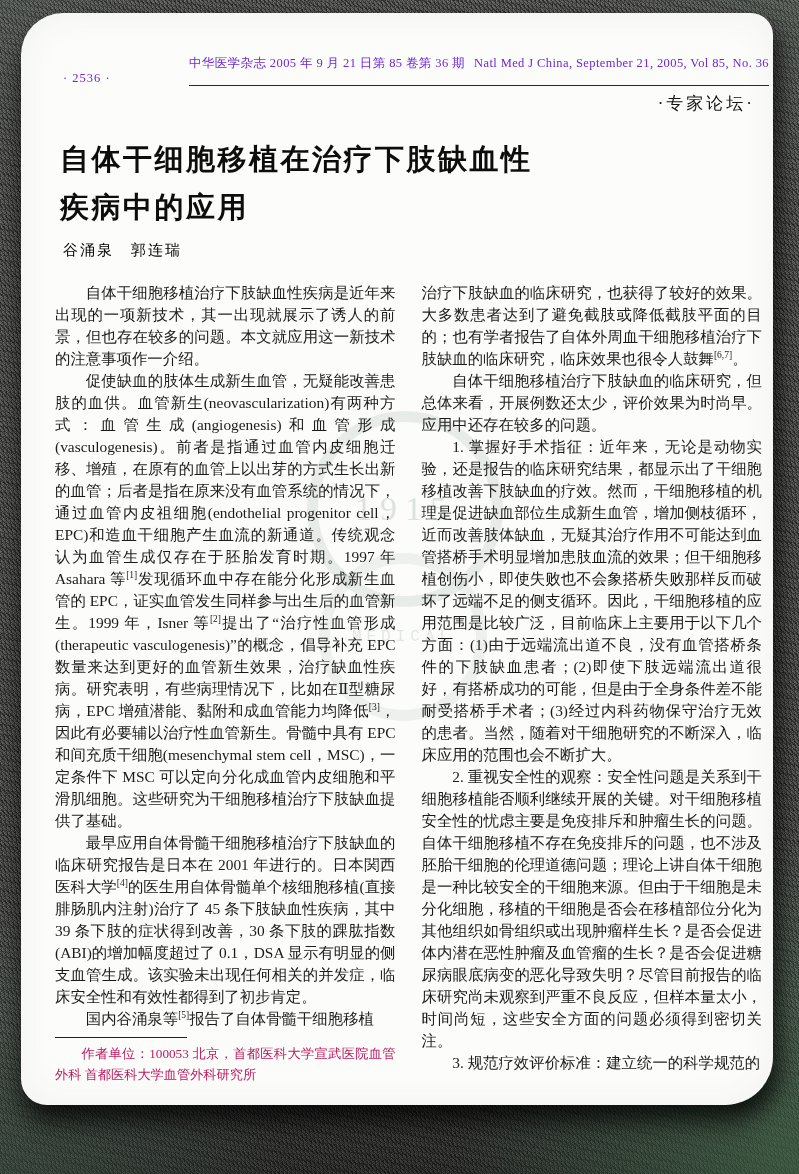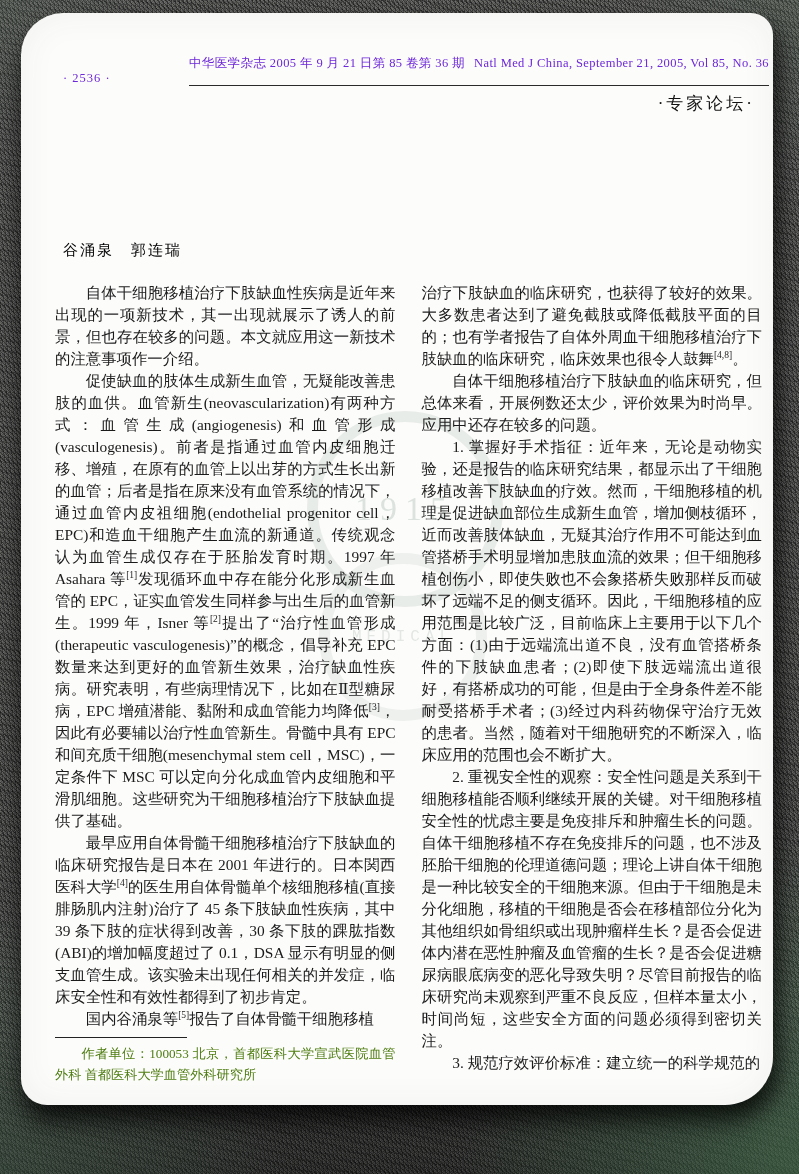--- a/index.html
+++ b/index.html
@@ -74,21 +74,21 @@
   .col{width:342px;font-size:15.4px;line-height:22px;text-align:justify;}
   .col p.para{margin:0;text-indent:2em;}
   .col p.para.noindent{text-indent:0;}
   .col sup{font-size:9.5px;line-height:0;vertical-align:super;letter-spacing:0;}
   .footnote-rule{
     border:none;border-top:1.5px solid #222;width:132px;
     margin:7px 0 5px 0;
   }
   .footnote{
     margin:0;font-size:13.2px;line-height:21px;text-indent:2em;
-    text-align:justify;color:#4d7c0f;
+    text-align:justify;color:#be185d;
   }
 </style>
 </head>
 <body>
 
 <div class="scan">
   <div class="frame-noise"></div>
 
   <div class="sheet">
 
@@ -101,37 +101,41 @@
 
     <header class="page-header">
       <span class="page-num">· 2536 ·</span>
       <span class="citation">
         <span>中华医学杂志 2005 年 9 月 21 日第 85 卷第 36 期</span><span class="cit-en">Natl Med J China, September 21, 2005, Vol 85, No. 36</span>
       </span>
     </header>
 
     <div class="column-label">·专家论坛·</div>
 
+    <h1 class="title">
+      <span>自体干细胞移植在治疗下肢缺血性</span>
+      <span>疾病中的应用</span>
+    </h1>
 
     <div class="authors">谷涌泉　郭连瑞</div>
 
     <div class="columns">
       <div class="col">
         <div>
             <p class="para"><span>自体干细胞移植治疗下肢缺血性疾病是近年来出现的一项新技术，其一出现就展示了诱人的前景，但也存在较多的问题。本文就应用这一新技术的注意事项作一介绍。</span></p>
             <p class="para"><span>促使缺血的肢体生成新生血管，无疑能改善患肢的血供。血管新生(neovascularization)有两种方式：血管生成(angiogenesis)和血管形成(vasculogenesis)。前者是指通过血管内皮细胞迁移、增殖，在原有的血管上以出芽的方式生长出新的血管；后者是指在原来没有血管系统的情况下，通过血管内皮祖细胞(endothelial progenitor cell，EPC)和造血干细胞产生血流的新通道。传统观念认为血管生成仅存在于胚胎发育时期。1997 年 Asahara 等</span><sup>[1]</sup><span>发现循环血中存在能分化形成新生血管的 EPC，证实血管发生同样参与出生后的血管新生。1999 年，Isner 等</span><sup>[2]</sup><span>提出了“治疗性血管形成(therapeutic vasculogenesis)”的概念，倡导补充 EPC 数量来达到更好的血管新生效果，治疗缺血性疾病。研究表明，有些病理情况下，比如在Ⅱ型糖尿病，EPC 增殖潜能、黏附和成血管能力均降低</span><sup>[3]</sup><span>，因此有必要辅以治疗性血管新生。骨髓中具有 EPC 和间充质干细胞(mesenchymal stem cell，MSC)，一定条件下 MSC 可以定向分化成血管内皮细胞和平滑肌细胞。这些研究为干细胞移植治疗下肢缺血提供了基础。</span></p>
             <p class="para"><span>最早应用自体骨髓干细胞移植治疗下肢缺血的临床研究报告是日本在 2001 年进行的。日本関西医科大学</span><sup>[4]</sup><span>的医生用自体骨髓单个核细胞移植(直接腓肠肌内注射)治疗了 45 条下肢缺血性疾病，其中 39 条下肢的症状得到改善，30 条下肢的踝肱指数(ABI)的增加幅度超过了 0.1，DSA 显示有明显的侧支血管生成。该实验未出现任何相关的并发症，临床安全性和有效性都得到了初步肯定。</span></p>
             <p class="para"><span>国内谷涌泉等</span><sup>[5]</sup><span>报告了自体骨髓干细胞移植</span></p>
           </div>
         <hr class="footnote-rule">
         <p class="footnote">作者单位：100053 北京，首都医科大学宣武医院血管外科 首都医科大学血管外科研究所</p>
       </div>
       <div class="col">
         <div>
-            <p class="para noindent"><span>治疗下肢缺血的临床研究，也获得了较好的效果。大多数患者达到了避免截肢或降低截肢平面的目的；也有学者报告了自体外周血干细胞移植治疗下肢缺血的临床研究，临床效果也很令人鼓舞</span><sup>[4,8]</sup><span>。</span></p>
+            <p class="para noindent"><span>治疗下肢缺血的临床研究，也获得了较好的效果。大多数患者达到了避免截肢或降低截肢平面的目的；也有学者报告了自体外周血干细胞移植治疗下肢缺血的临床研究，临床效果也很令人鼓舞</span><sup>[6,7]</sup><span>。</span></p>
             <p class="para"><span>自体干细胞移植治疗下肢缺血的临床研究，但总体来看，开展例数还太少，评价效果为时尚早。应用中还存在较多的问题。</span></p>
             <p class="para"><span>1. 掌握好手术指征：近年来，无论是动物实验，还是报告的临床研究结果，都显示出了干细胞移植改善下肢缺血的疗效。然而，干细胞移植的机理是促进缺血部位生成新生血管，增加侧枝循环，近而改善肢体缺血，无疑其治疗作用不可能达到血管搭桥手术明显增加患肢血流的效果；但干细胞移植创伤小，即使失败也不会象搭桥失败那样反而破坏了远端不足的侧支循环。因此，干细胞移植的应用范围是比较广泛，目前临床上主要用于以下几个方面：(1)由于远端流出道不良，没有血管搭桥条件的下肢缺血患者；(2)即使下肢远端流出道很好，有搭桥成功的可能，但是由于全身条件差不能耐受搭桥手术者；(3)经过内科药物保守治疗无效的患者。当然，随着对干细胞研究的不断深入，临床应用的范围也会不断扩大。</span></p>
             <p class="para"><span>2. 重视安全性的观察：安全性问题是关系到干细胞移植能否顺利继续开展的关键。对干细胞移植安全性的忧虑主要是免疫排斥和肿瘤生长的问题。自体干细胞移植不存在免疫排斥的问题，也不涉及胚胎干细胞的伦理道德问题；理论上讲自体干细胞是一种比较安全的干细胞来源。但由于干细胞是未分化细胞，移植的干细胞是否会在移植部位分化为其他组织如骨组织或出现肿瘤样生长？是否会促进体内潜在恶性肿瘤及血管瘤的生长？是否会促进糖尿病眼底病变的恶化导致失明？尽管目前报告的临床研究尚未观察到严重不良反应，但样本量太小，时间尚短，这些安全方面的问题必须得到密切关注。</span></p>
             <p class="para"><span>3. 规范疗效评价标准：建立统一的科学规范的</span></p>
           </div>
       </div>
     </div>
 
   </div>
 </div>

